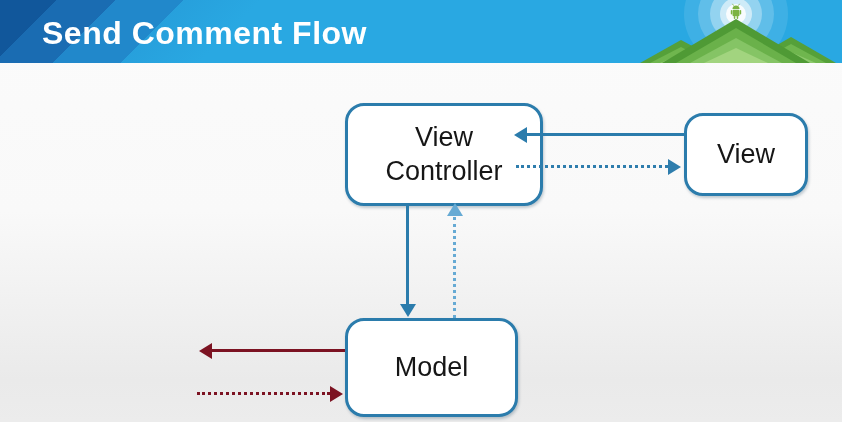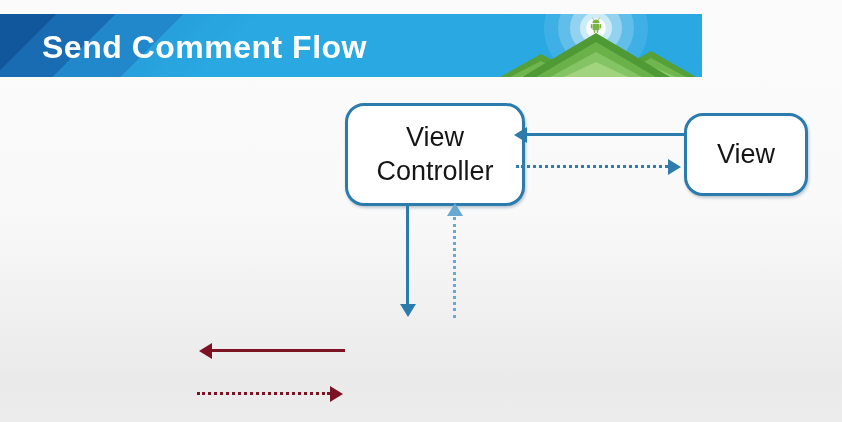--- a/index.html
+++ b/index.html
@@ -3,41 +3,41 @@
 <meta charset="utf-8">
 <style>
   html,body{margin:0;padding:0;}
   body{font-family:"Liberation Sans",sans-serif;background:#222;}
   .slide{
     position:relative;width:842px;height:422px;overflow:hidden;
     background:linear-gradient(180deg,#fbfbfb 0%,#f9f9f9 50%,#eaeaea 90%,#ececec 100%);
   }
   
   .header{
-    position:absolute;left:0;top:14px;width:702px;height:63px;
+    position:absolute;left:0;top:0;width:842px;height:63px;
     background:linear-gradient(135deg,
       #11579b 0px,#11579b 40px,
       #1a6cb2 40px,#1a6cb2 82px,
       #2188cb 82px,#2188cb 130px,
       #27a0dc 130px,#29a8e2 185px,#29a8e2 100%);
   }
   .header-title{
     position:absolute;left:42px;top:15px;
     font-size:32px;font-weight:bold;color:#ffffff;letter-spacing:0.5px;
     white-space:nowrap;
   }
   .logo{position:absolute;right:0;top:0;width:212px;height:63px;}
   
   .node{
     position:absolute;display:flex;align-items:center;justify-content:center;
     background:#ffffff;border:3px solid #2b7cac;border-radius:19px;
     box-shadow:1px 2px 3px rgba(10,50,80,0.25);
     font-size:27px;color:#161616;text-align:center;line-height:1.25;
   }
-  .node-vc{left:345px;top:103px;width:168px;height:97px;padding:0 3px;justify-content:center;}
+  .node-vc{left:345px;top:103px;width:168px;height:97px;padding:0 12px;justify-content:center;}
   .node-view{left:684px;top:113px;width:118px;height:77px;}
   .node-network{left:30px;top:318px;width:167px;height:93px;}
   .node-model{left:345px;top:318px;width:167px;height:93px;}
   
   .line-h{position:absolute;height:0;}
   .line-v{position:absolute;width:0;}
   .head{position:absolute;width:0;height:0;}
   
   .l-view-vc{left:527px;top:133px;width:157px;border-top:3px solid #2b7cac;}
   .h-view-vc{left:514px;top:127px;border-right:13px solid #2b7cac;border-top:8px solid transparent;border-bottom:8px solid transparent;}
@@ -103,20 +103,23 @@
       </g>
     </svg>
   </div>
 
   <div class="node node-vc">
     <span>View Controller</span>
   </div>
   <div class="node node-view">
     <span>View</span>
   </div>
+  <div class="node node-model">
+    <span>Model</span>
+  </div>
 
   <div class="line-h l-view-vc"></div>
   <div class="head h-view-vc"></div>
 
   <div class="line-h l-vc-view"></div>
   <div class="head h-vc-view"></div>
 
   <div class="line-v l-vc-model"></div>
   <div class="head h-vc-model"></div>
 

